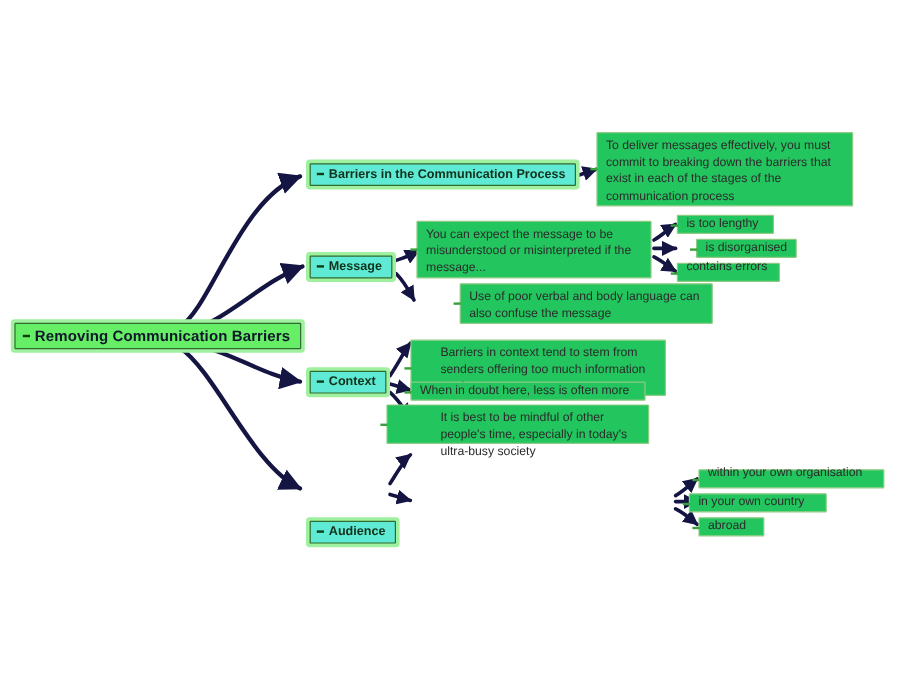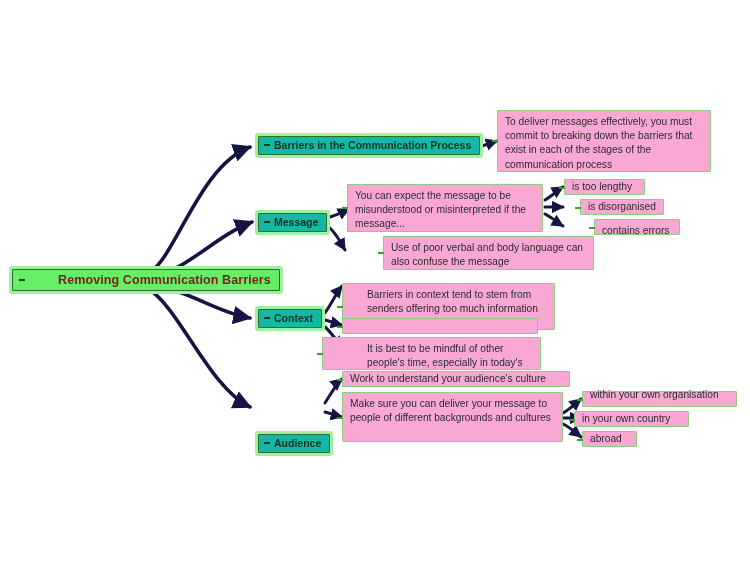--- a/index.html
+++ b/index.html
@@ -36,44 +36,43 @@
   .root-node {
     background: #66ee66;
     border: 1px solid #2f6b2f;
     box-shadow: 0 0 0 3px #9ff09f;
     padding: 3px 8px 4px 6px;
     border-radius: 1px;
   }
   .root-node .node-text {
     font-size: 12.5px;
     font-weight: bold;
-    color: #7f1d1d;
+    color: #0f172a;
     letter-spacing: 0.1px;
     white-space: nowrap;
-    margin-left: 29px;
   }
 
   
   .branch-node {
-    background: #14b8a6;
+    background: #5eead4;
     border: 1px solid #2f6b2f;
     box-shadow: 0 0 0 3px #9ff09f;
     padding: 2px 8px 3px 5px;
     border-radius: 1px;
   }
   .branch-node .node-text {
     font-size: 10.5px;
     font-weight: bold;
     color: #11311a;
     white-space: nowrap;
   }
 
   
   .leaf-node {
-    background: #f9a8d4;
+    background: #22c55e;
     border: 1px solid #8ecb82;
     padding: 4px 7px 5px 7px;
     border-radius: 1px;
     align-items: flex-start;
   }
   .leaf-node .node-text {
     font-size: 10.2px;
     line-height: 14.2px;
     color: #2b2b2b;
   }
@@ -172,21 +171,21 @@
   <div class="node leaf-node single" style="left:564px; top:179px; width:81px; height:16px; align-items:center;">
     <span class="dash" style="left:-6px; top:7px;"></span>
     <span class="node-text">is too lengthy</span>
   </div>
 
   <div class="node leaf-node single" style="left:564px; top:199px; width:84px; height:16px; align-items:center;margin-left:16px;">
     <span class="dash" style="left:-6px; top:7px;"></span>
     <span class="node-text">is disorganised</span>
   </div>
 
-  <div class="node leaf-node single" style="left:564px; top:219px; width:86px; height:16px; align-items:flex-start;margin-left:30px;">
+  <div class="node leaf-node single" style="left:564px; top:219px; width:86px; height:16px; align-items:flex-end;">
     <span class="dash" style="left:-6px; top:7px;"></span>
     <span class="node-text">contains errors</span>
   </div>
 
   <div class="node leaf-node" style="left:345px; top:236px; width:211px; height:34px;margin-left:38px;">
     <span class="dash" style="left:-6px; top:15px;"></span>
     <span class="node-text">Use of poor verbal and body language can also confuse the message</span>
   </div>
 
   <div class="node branch-node" style="left:258px; top:309px; height:19px;">
@@ -194,41 +193,34 @@
     <span class="node-text">Context</span>
   </div>
 
   <div class="node leaf-node" style="left:342px; top:283px; width:213px; height:47px;padding-left:24px;">
     <span class="dash" style="left:-6px; top:22px;"></span>
     <span class="node-text">Barriers in context tend to stem from senders offering too much information too fast</span>
   </div>
 
   <div class="node leaf-node single" style="left:342px; top:318px; width:196px; height:16px; align-items:center;">
     <span class="dash" style="left:-6px; top:7px;"></span>
+    <span class="node-text">When in doubt here, less is often more</span>
   </div>
 
   <div class="node leaf-node" style="left:322px; top:337px; width:219px; height:33px;padding-left:44px;">
     <span class="dash" style="left:-6px; top:15px;"></span>
     <span class="node-text">It is best to be mindful of other people's time, especially in today's ultra-busy society</span>
   </div>
 
   <div class="node branch-node" style="left:258px; top:398px; height:19px;margin-top:36px;">
     <span class="branch-dash"></span>
     <span class="node-text">Audience</span>
   </div>
 
-  <div class="node leaf-node single" style="left:342px; top:371px; width:228px; height:16px; align-items:center;">
-    <span class="dash" style="left:-6px; top:7px;"></span>
-    <span class="node-text">Work to understand your audience's culture</span>
-  </div>
-
-  <div class="node leaf-node" style="left:342px; top:392px; width:221px; height:50px;">
-    <span class="dash" style="left:-6px; top:24px;"></span>
-    <span class="node-text">Make sure you can deliver your message to people of different backgrounds and cultures</span>
-  </div>
+
 
   <div class="node leaf-node single" style="left:582px; top:391px; width:155px; height:16px; align-items:flex-end;">
     <span class="dash" style="left:-6px; top:7px;"></span>
     <span class="node-text">within your own organisation</span>
   </div>
 
   <div class="node leaf-node single" style="left:574px; top:411px; width:115px; height:16px; align-items:center;">
     <span class="dash" style="left:-6px; top:7px;"></span>
     <span class="node-text">in your own country</span>
   </div>

